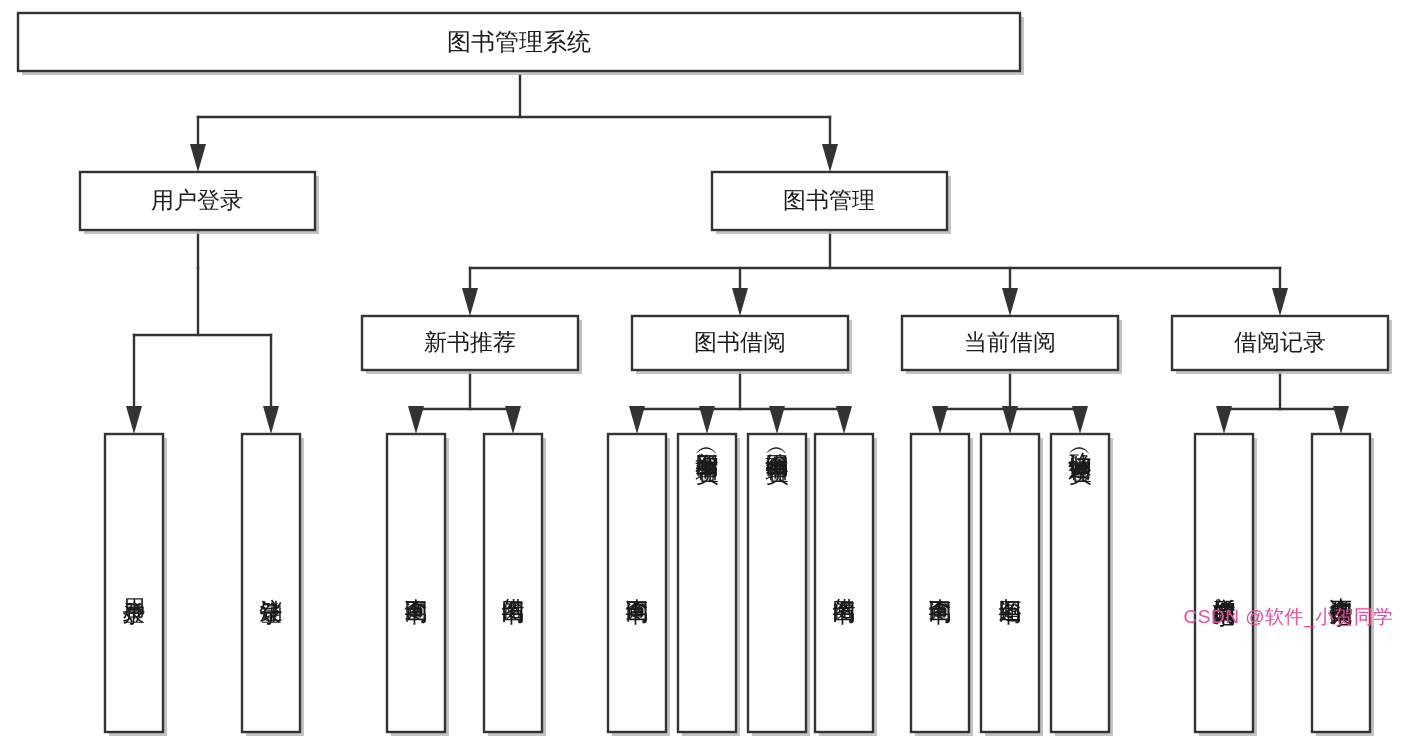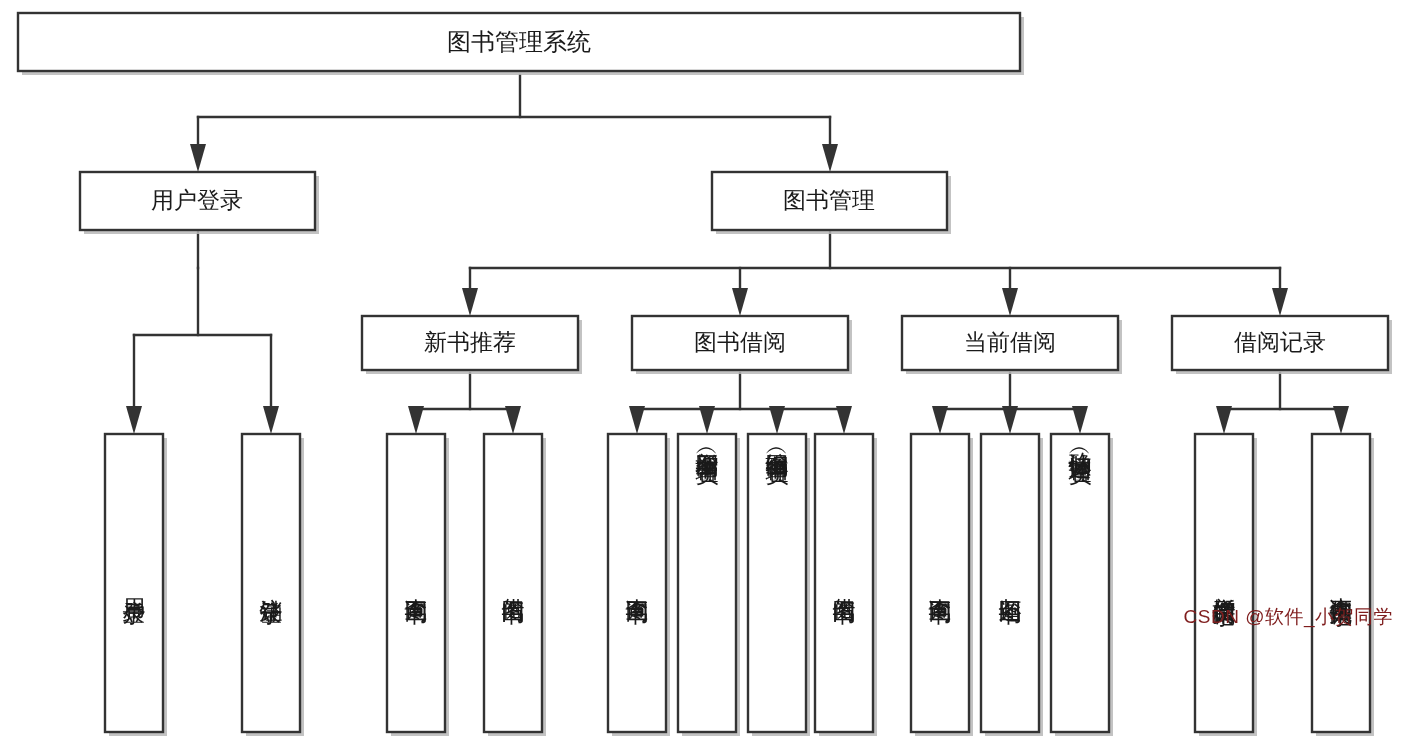--- a/index.html
+++ b/index.html
@@ -67,21 +67,21 @@
     letter-spacing: 1.5px;
     white-space: nowrap;
     text-align: center;
   }
   .watermark {
     position: absolute;
     right: 12px;
     bottom: 6px;
     font-family: "Liberation Sans", sans-serif;
     font-size: 19px;
-    color: #7f1d1d;
+    color: #ec4899;
     letter-spacing: 0.5px;
     user-select: none;
   }
 </style>
 </head>
 <body>
 
 <div id="diagram-root">
 
   <svg width="1405" height="747" viewBox="0 0 1405 747" xmlns="http://www.w3.org/2000/svg">

